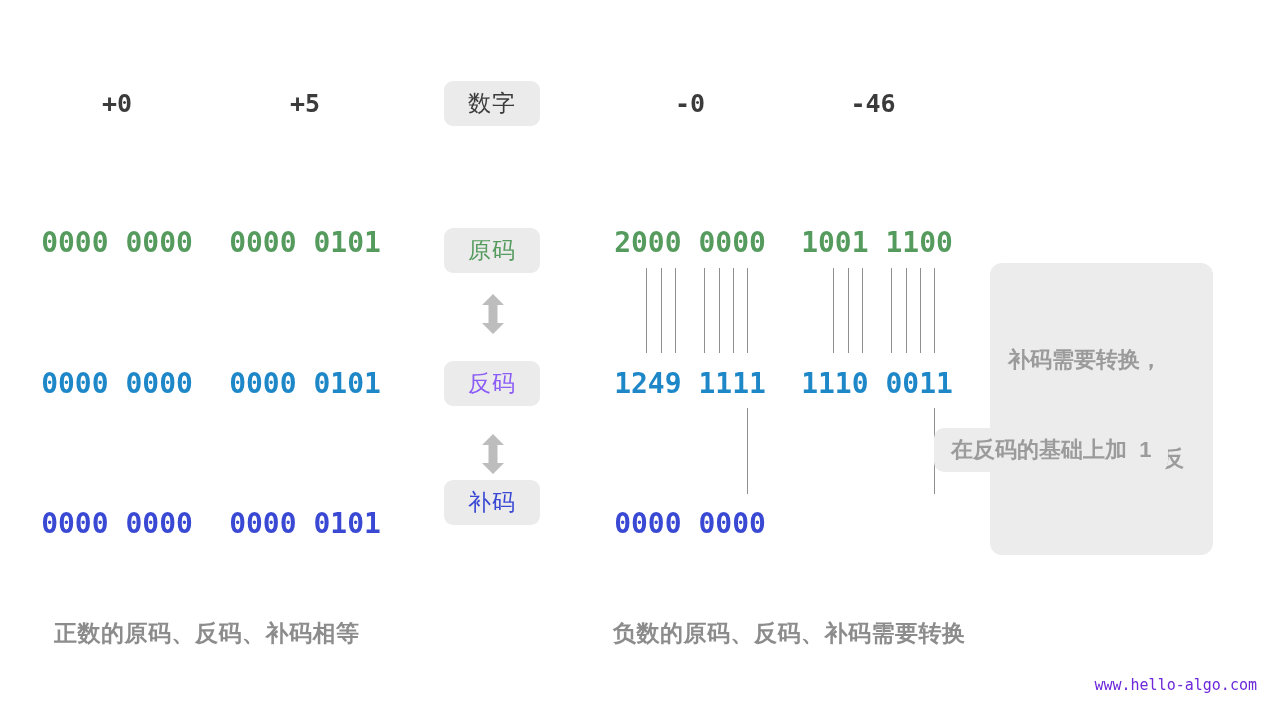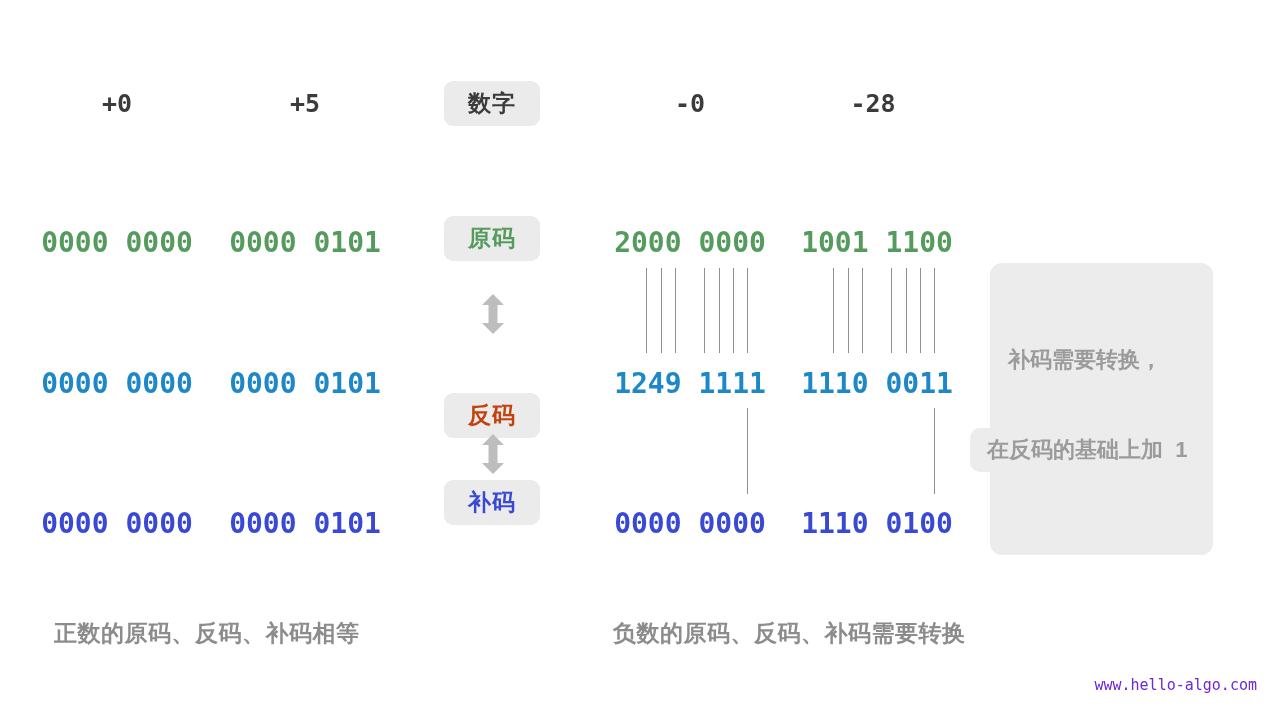--- a/index.html
+++ b/index.html
@@ -17,24 +17,24 @@
        transform:translateX(-50%);text-align:center;
        font-family:"DejaVu Sans Mono",monospace;font-weight:600;
        font-size:28px;white-space:pre;}
   .row-origin{top:229px;color:#569b5e;}
   .row-ones{top:370px;color:#1d87c8;}
   .row-twos{top:510px;color:#3a49d4;}
 
   
   .label-box{position:absolute;left:444px;width:96px;height:45px;line-height:45px;
              background:#ebebeb;border-radius:9px;text-align:center;
-             font-size:23px;font-weight:bold;letter-spacing:1px;}
+             font-size:23px;font-weight:normal;letter-spacing:1px;}
   .lb-num{top:81px;color:#3b3b3b;}
-  .lb-origin{top:216px;color:#569b5e;}
-  .lb-ones{top:361px;color:#c2410c;margin-top:32px;}
+  .lb-origin{top:228px;color:#569b5e;}
+  .lb-ones{top:361px;color:#8b5cf6;}
   .lb-twos{top:480px;color:#3a49d4;}
 
   
   .arrow{position:absolute;left:481px;width:24px;height:40px;}
   .arrow svg{display:block;}
   .arrow1{top:294px;}
   .arrow2{top:434px;}
 
   
   .ticks{position:absolute;top:268px;width:130px;height:85px;}
@@ -51,61 +51,60 @@
 
   
   .single-line{position:absolute;top:408px;width:1px;height:86px;background:#8f8f8f;}
   .sl-a{left:747px;}
   .sl-b{left:934px;}
 
   
   .note{position:absolute;background:#ececec;color:#9b9b9b;font-weight:bold;
         font-size:22px;border-radius:12px;white-space:pre;}
   .note1{left:990px;top:263px;padding:14px 18px;line-height:33px;width:187px;}
-  .note2{left:970px;top:428px;height:44px;line-height:44px;padding:0 17px;border-radius:10px;}
+  .note2{left:934px;top:428px;height:44px;line-height:44px;padding:0 17px;border-radius:10px;}
 
   
   .caption{position:absolute;top:620px;height:26px;line-height:26px;
            font-size:23px;font-weight:bold;color:#8c8c8c;letter-spacing:0.5px;}
   .cap-pos{left:54px;}
   .cap-neg{left:613px;}
 
   
   .watermark{position:absolute;right:23px;top:676px;
              font-family:"DejaVu Sans Mono",monospace;font-size:15px;color:#6d28d9;}
 </style>
 </head>
 <body>
 
 <div id="canvas">
 
   <div class="num-head" style="left:117px">+0</div>
   <div class="num-head" style="left:305px">+5</div>
   <div class="num-head" style="left:690px">-0</div>
-  <div class="num-head" style="left:873px">-28</div>
+  <div class="num-head" style="left:873px">-46</div>
 
   <div class="label-box lb-num">数字</div>
   <div class="label-box lb-origin">原码</div>
   <div class="label-box lb-ones">反码</div>
   <div class="label-box lb-twos">补码</div>
 
   <div class="bin row-origin" style="left:117px">0000 0000</div>
   <div class="bin row-origin" style="left:305px">0000 0101</div>
   <div class="bin row-origin" style="left:690px">2000 0000</div>
   <div class="bin row-origin" style="left:877px">1001 1100</div>
 
   <div class="bin row-ones" style="left:117px">0000 0000</div>
   <div class="bin row-ones" style="left:305px">0000 0101</div>
   <div class="bin row-ones" style="left:690px">1249 1111</div>
   <div class="bin row-ones" style="left:877px">1110 0011</div>
 
   <div class="bin row-twos" style="left:117px">0000 0000</div>
   <div class="bin row-twos" style="left:305px">0000 0101</div>
   <div class="bin row-twos" style="left:690px">0000 0000</div>
-  <div class="bin row-twos" style="left:877px">1110 0100</div>
 
   <div class="arrow arrow1">
     <svg width="24" height="40" viewBox="0 0 24 40">
       <path d="M12 0 L23 11 L16.5 11 L16.5 29 L23 29 L12 40 L1 29 L7.5 29 L7.5 11 L1 11 Z" fill="#bdbdbd"></path>
     </svg>
   </div>
   <div class="arrow arrow2">
     <svg width="24" height="40" viewBox="0 0 24 40">
       <path d="M12 0 L23 11 L16.5 11 L16.5 29 L23 29 L12 40 L1 29 L7.5 29 L7.5 11 L1 11 Z" fill="#bdbdbd"></path>
     </svg>

